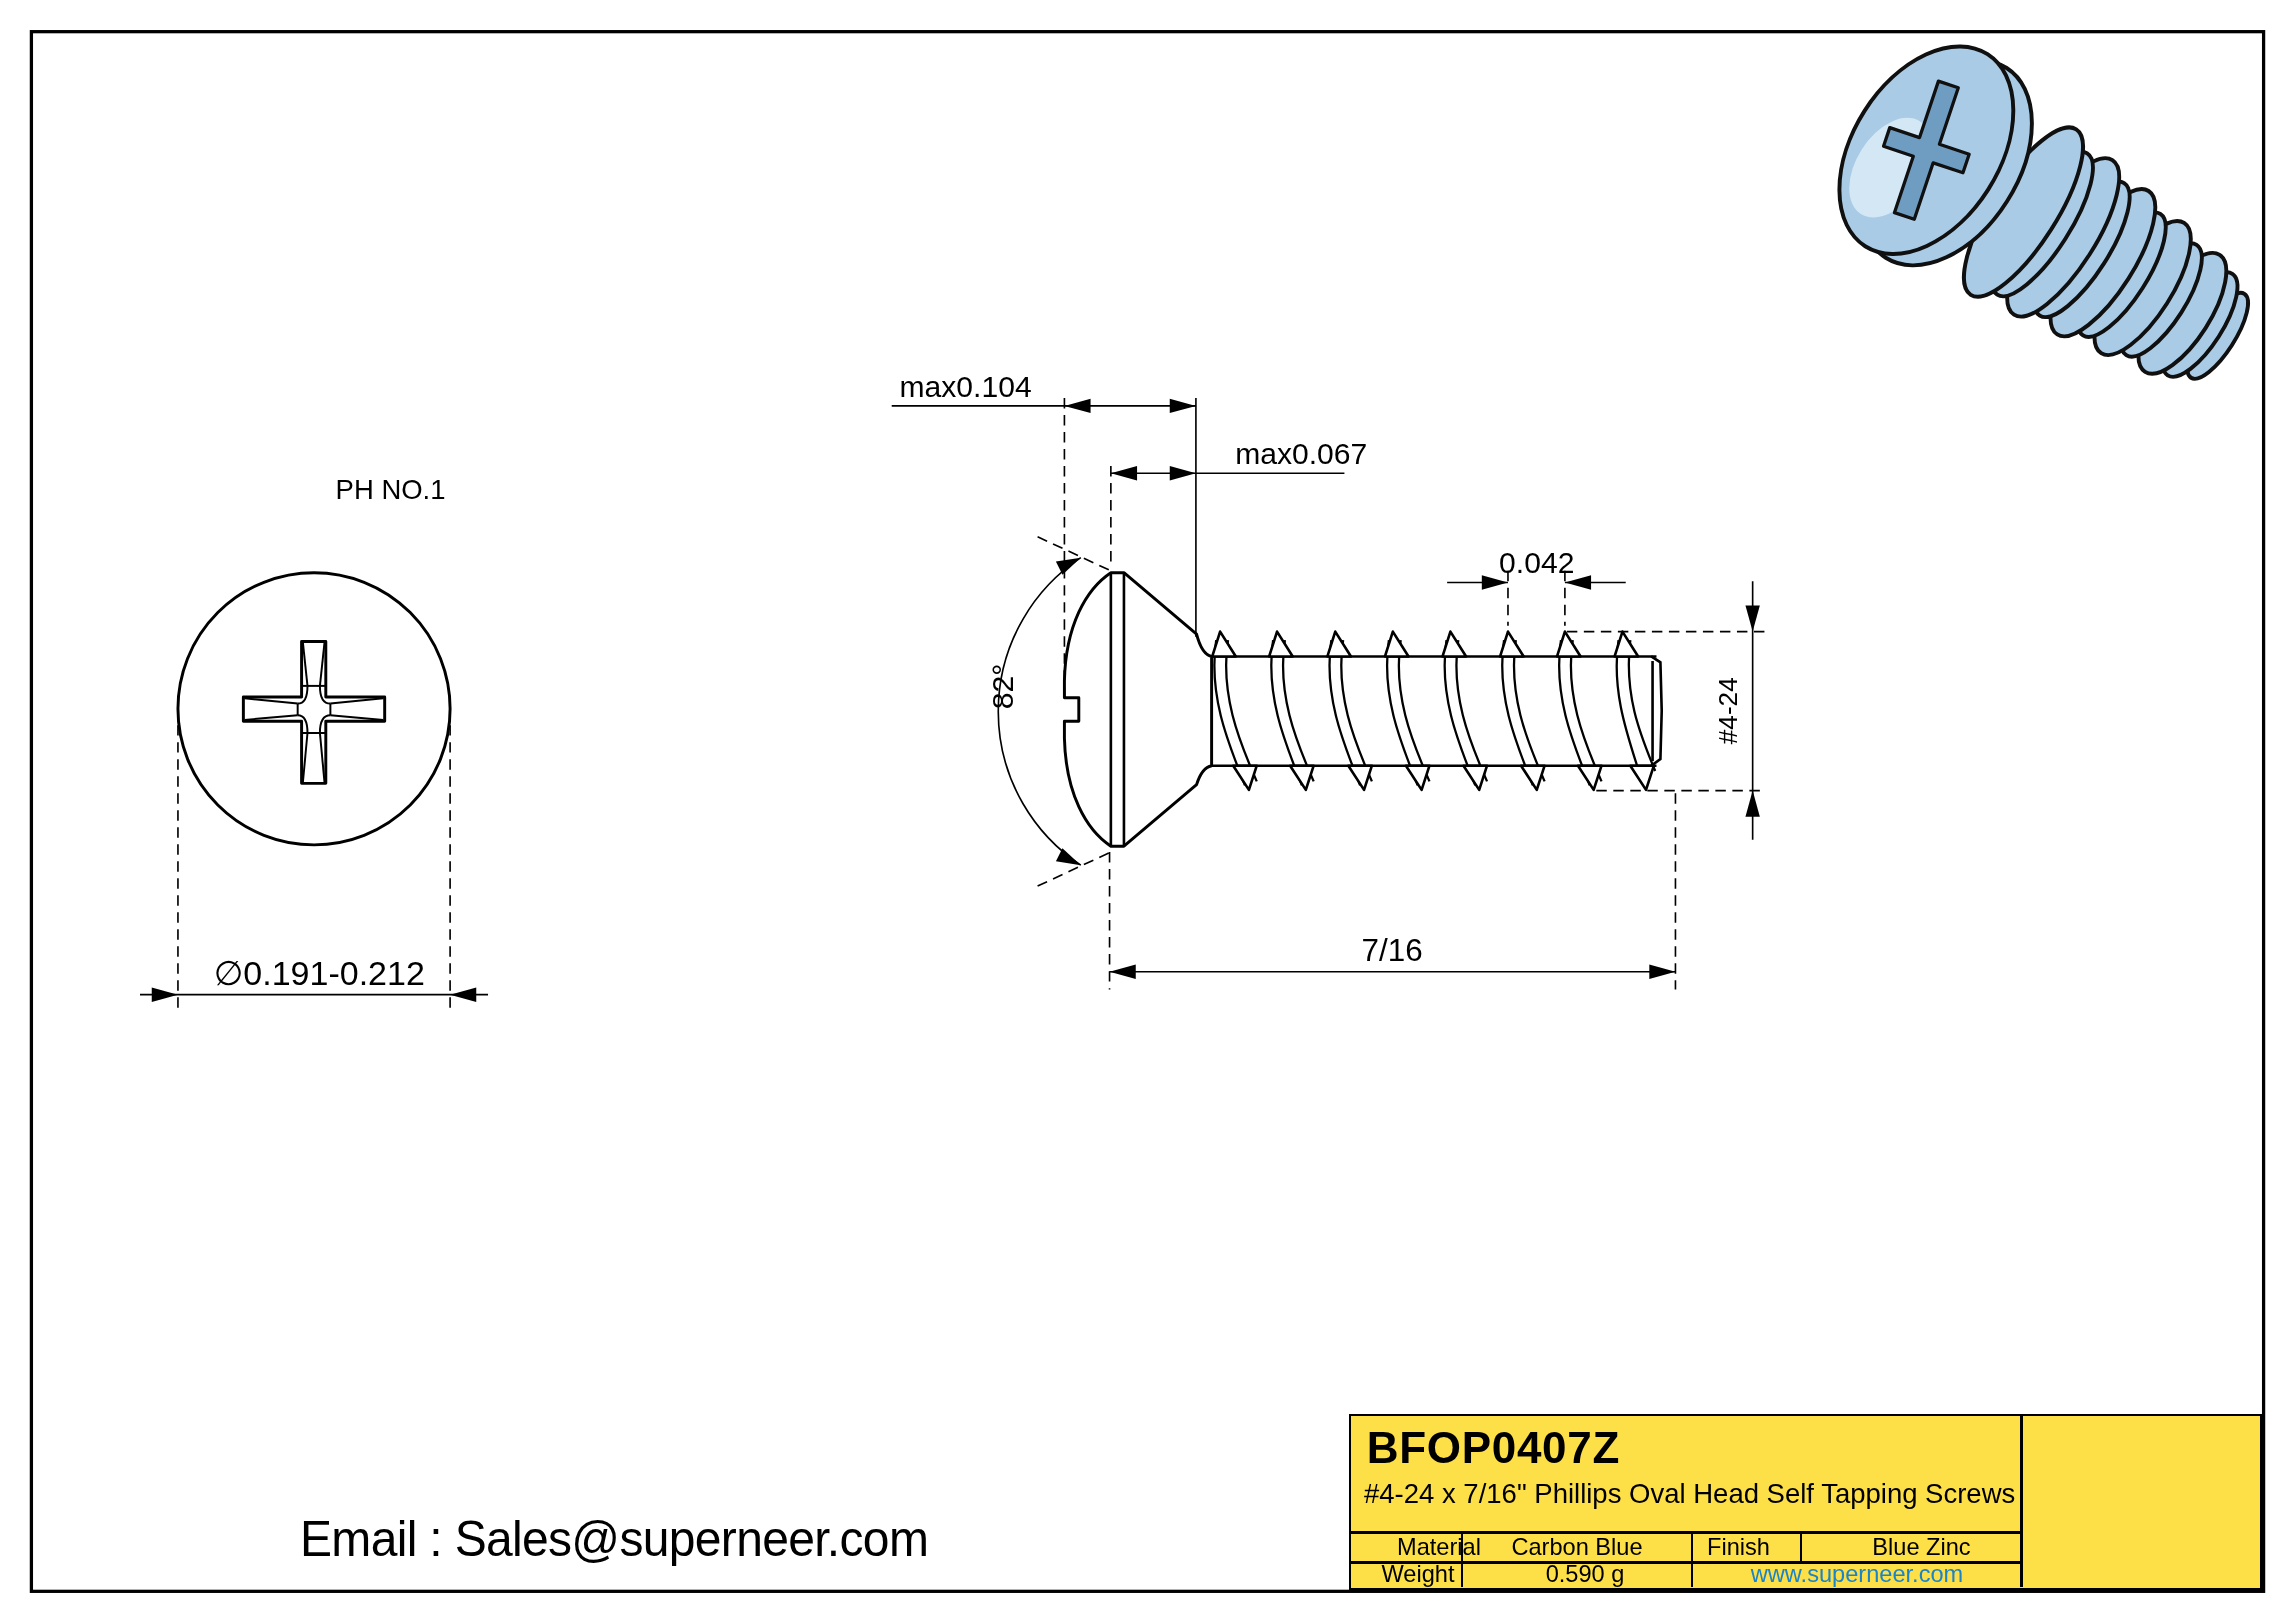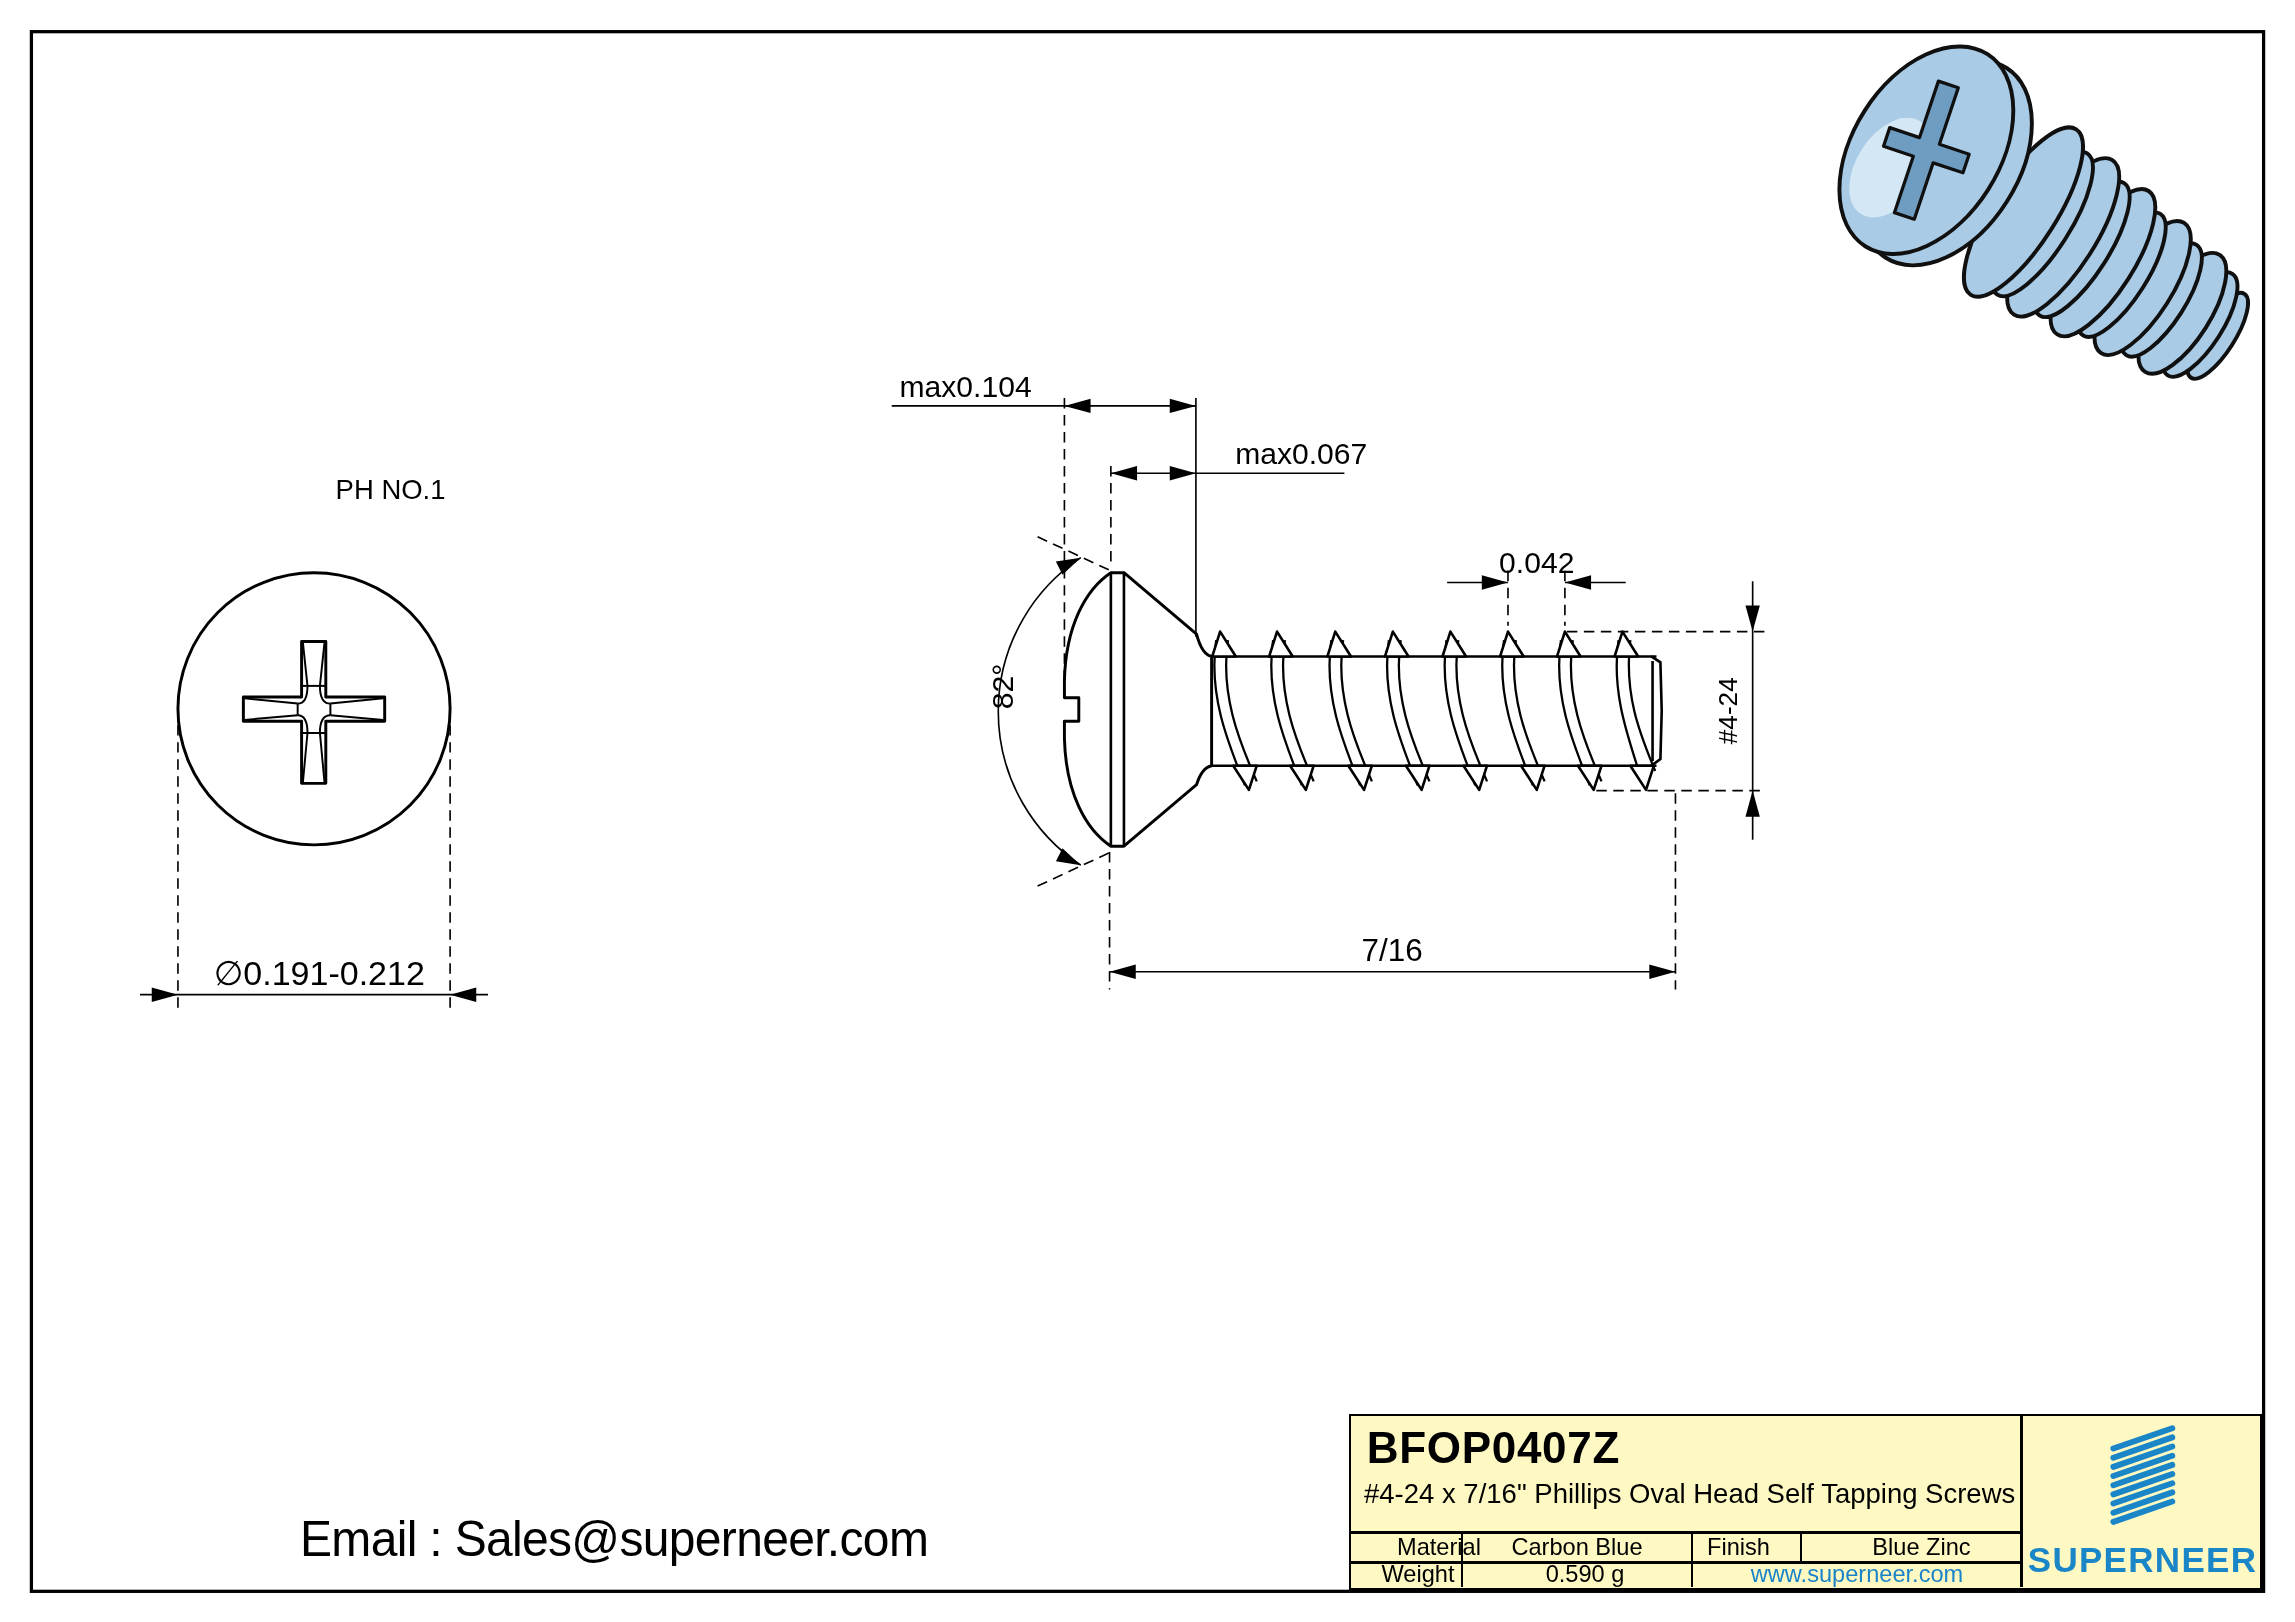--- a/index.html
+++ b/index.html
@@ -9,21 +9,21 @@
   svg text{fill:#000;}
   .t-dim{font-size:46px;}
   .t-dim-lg{font-size:52px;}
   .t-len{font-size:48px;}
   .t-ph{font-size:42px;}
   .t-thread{font-size:40px;}
   .email{position:absolute;left:300px;top:1510px;font-size:50px;letter-spacing:-0.7px;
          transform:scaleX(.96);transform-origin:left center;white-space:nowrap;}
   
   .tblock{position:absolute;left:1349px;top:1414px;width:913px;height:176px;
-          border:2.6px solid #000;box-sizing:border-box;background:#fef9c3;text-decoration:underline;}
+          border:2.6px solid #000;box-sizing:border-box;background:#fde047;text-decoration:underline;}
   .tb-line{position:absolute;background:#000;}
   .tb-cell{position:absolute;overflow:hidden;white-space:nowrap;}
   .pn{left:15.7px;top:6.5px;font-size:44px;font-weight:bold;letter-spacing:0.7px;}
   .desc{left:13px;top:62px;font-size:27.5px;}
   .lbl{font-size:23.6px;text-align:center;}
   .www{color:#1b84c8;text-align:center;}
   .brandword{position:absolute;left:672px;top:1.3px;width:239px;height:168px;}
   .brandname{position:absolute;left:0;top:123px;width:100%;text-align:center;
              font-size:35px;font-weight:bold;letter-spacing:1.3px;color:#1a86c8;}
 </style>
@@ -228,32 +228,16 @@
 
     <div class="tb-cell lbl" style="left:0;top:118px;width:110px;line-height:27px;padding-left:33px;">Material</div>
     <div class="tb-cell lbl" style="left:112px;top:118px;width:228px;line-height:27px;">Carbon Blue</div>
     <div class="tb-cell lbl" style="left:342px;top:118px;width:91px;line-height:27px;">Finish</div>
     <div class="tb-cell lbl" style="left:451px;top:118px;width:219px;line-height:27px;padding-left:10px;">Blue Zinc</div>
 
     <div class="tb-cell lbl" style="left:12px;top:147px;width:110px;line-height:23.6px;">Weight</div>
     <div class="tb-cell lbl" style="left:112px;top:147px;width:228px;line-height:23.6px;margin-left:8px;">0.590 g</div>
     <div class="tb-cell lbl www" style="left:342px;top:147px;width:328px;line-height:23.6px;">www.superneer.com</div>
 
-    <div class="brandword">
-      <svg width="239" height="122" viewBox="0 0 365 186">
-        <g stroke="#1a86c8" stroke-width="9" stroke-linecap="round">
-          <line x1="138" y1="48" x2="228" y2="17"></line>
-          <line x1="138" y1="62" x2="228" y2="31"></line>
-          <line x1="138" y1="76" x2="228" y2="45"></line>
-          <line x1="138" y1="90" x2="228" y2="59"></line>
-          <line x1="138" y1="104" x2="228" y2="73"></line>
-          <line x1="138" y1="118" x2="228" y2="87"></line>
-          <line x1="138" y1="132" x2="228" y2="101"></line>
-          <line x1="138" y1="146" x2="228" y2="115"></line>
-          <line x1="138" y1="160" x2="228" y2="129"></line>
-        </g>
-      </svg>
-      <div class="brandname">SUPERNEER</div>
-    </div>
   </div>
 
 </div>
 
 
 </body></html>

